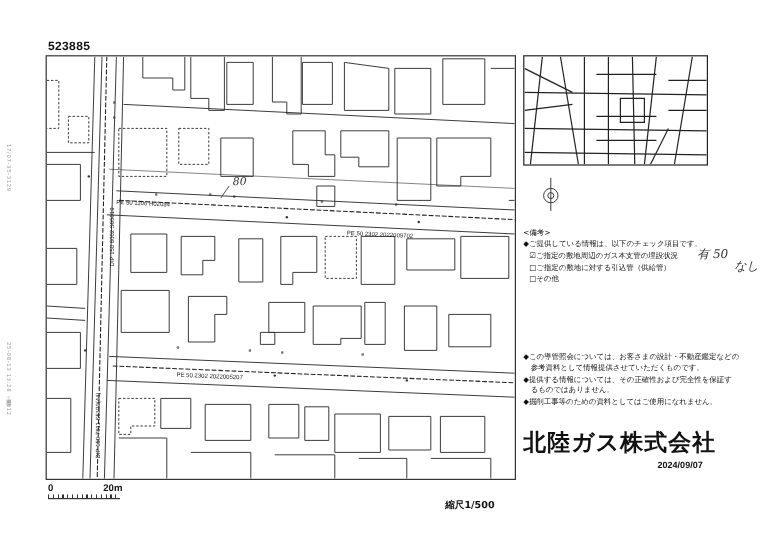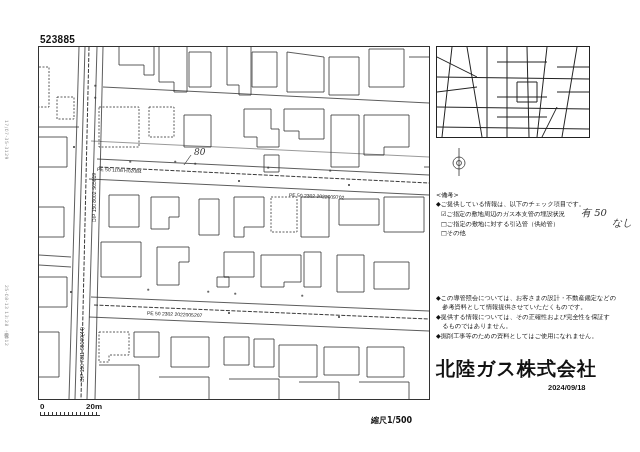--- a/index.html
+++ b/index.html
@@ -202,18 +202,18 @@
 
 <div class="abs disclaimer">
   <div>◆この導管照会については、お客さまの設計・不動産鑑定などの</div>
   <div>　参考資料として情報提供させていただくものです。</div>
   <div>◆提供する情報については、その正確性および完全性を保証す</div>
   <div>　るものではありません。</div>
   <div>◆掘削工事等のための資料としてはご使用になれません。</div>
 </div>
 
 <div class="abs company">北陸ガス株式会社</div>
-<div class="abs date">2024/09/18</div>
+<div class="abs date">2024/09/07</div>
 
 <div class="abs scale-zero">0</div>
 <div class="abs scale-20">20m</div>
 <div class="abs scale-bar"></div>
 <div class="abs scale-ratio">縮尺1/500</div>
 
 </body></html>

